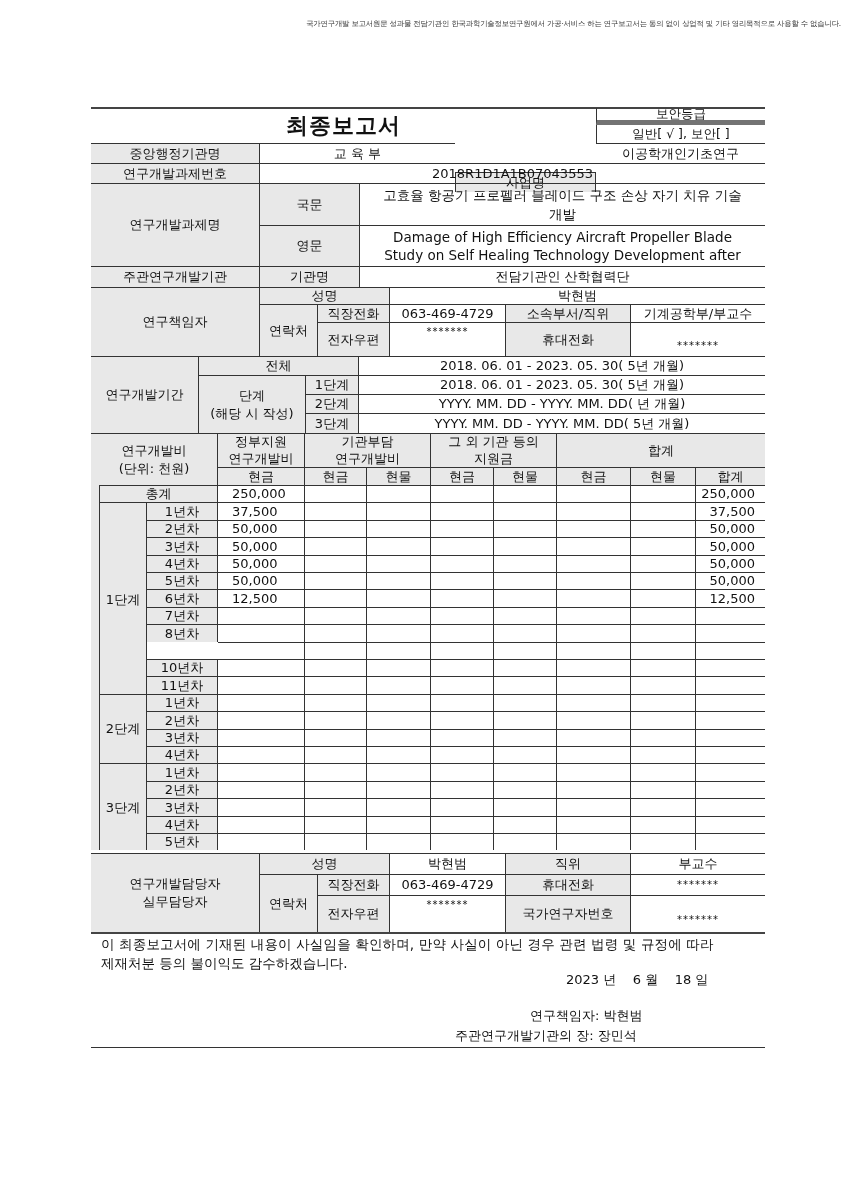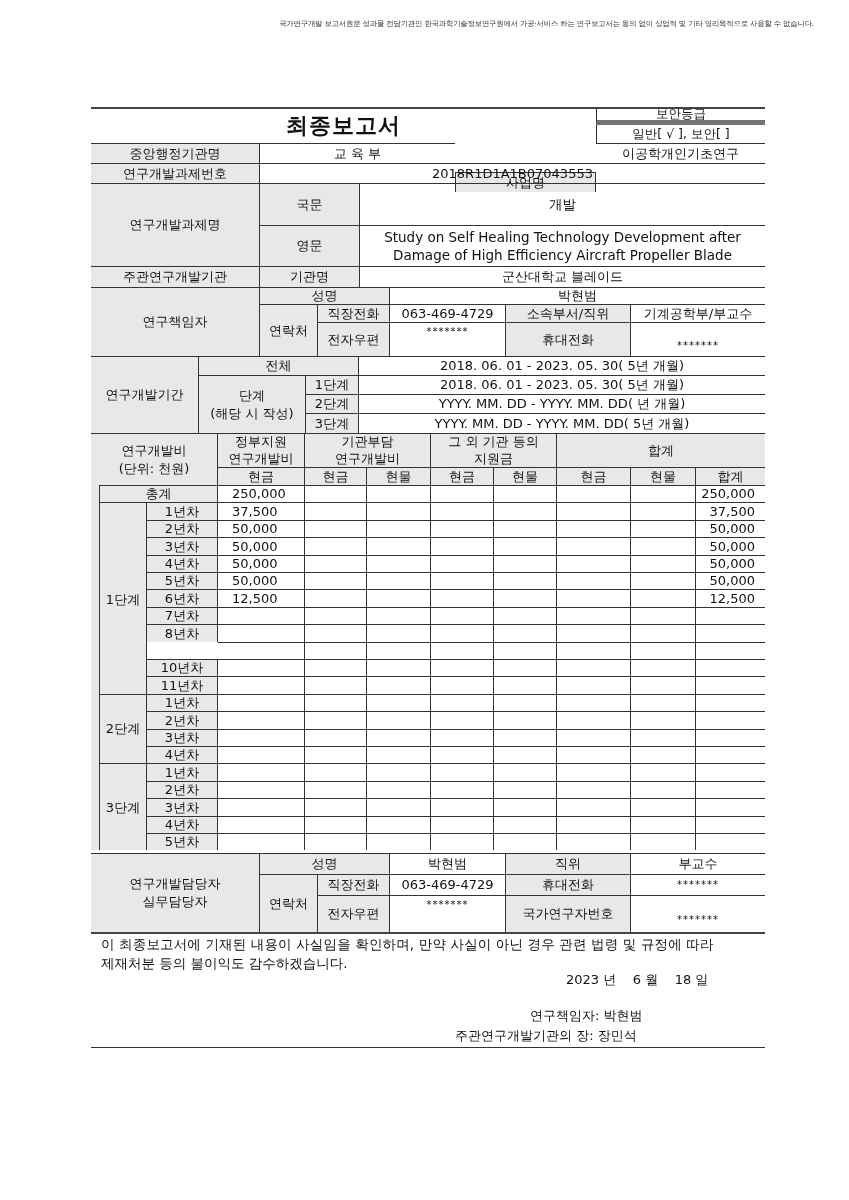--- a/index.html
+++ b/index.html
@@ -1,17 +1,17 @@
 <!DOCTYPE html>
 <html><head>
 <meta charset="utf-8">
 <style>
   html,body{margin:0;padding:0;background:#fff;}
   body{width:849px;height:1200px;position:relative;overflow:hidden;font-family:"DejaVu Sans","Liberation Sans",sans-serif;color:#111;}
-  .notice{position:absolute;top:19px;right:35px;font-size:7.4px;color:#333;white-space:nowrap;letter-spacing:-0.2px;}
+  .notice{position:absolute;top:19px;right:8px;font-size:7.4px;color:#333;white-space:nowrap;letter-spacing:-0.2px;}
   .c{position:absolute;box-sizing:border-box;display:flex;align-items:center;justify-content:center;text-align:center;font-size:13px;line-height:1.35;overflow:hidden;white-space:nowrap;}
   .g{background:#e8e8e8;}
   .bt{border-top:1px solid #333;}
   .bb{border-bottom:5px solid #737373;}
   .bl{border-left:1px solid #333;}
   .br{border-right:1px solid #333;}
   .r{justify-content:flex-end;padding-right:10px;}
   .l{justify-content:flex-start;padding-left:10px;}
   .top{align-items:flex-start;padding-top:2px;}
   .hline{position:absolute;height:0;border-top:1px solid #333;}
@@ -37,31 +37,32 @@
   <div class="c bt" style="left:260px;top:143px;width:195px;height:20px;">교 육 부</div>
   <div class="c g bt bl br" style="left:455px;top:143px;width:141px;height:20px;margin-top:29px;">사업명</div>
   <div class="c bt" style="left:596px;top:143px;width:169px;height:20px;">이공학개인기초연구</div>
 
   <div class="c g bt br" style="left:91px;top:163px;width:169px;height:20px;">연구개발과제번호</div>
   <div class="c bt" style="left:260px;top:163px;width:505px;height:20px;">2018R1D1A1B07043553</div>
 
   <div class="c g bt br" style="left:91px;top:183px;width:169px;height:83px;">연구개발과제명</div>
   <div class="c g bt br" style="left:260px;top:183px;width:100px;height:42px;">국문</div>
   <div class="c bt" style="left:360px;top:183px;width:405px;height:42px;flex-direction:column;font-size:13.5px;">
+    <span>고효율 항공기 프로펠러 블레이드 구조 손상 자기 치유 기술</span>
     <span>개발</span>
   </div>
   <div class="c g bt br" style="left:260px;top:225px;width:100px;height:41px;">영문</div>
   <div class="c bt" style="left:360px;top:225px;width:405px;height:41px;flex-direction:column;font-size:13.5px;">
+    <span>Damage of High Efficiency Aircraft Propeller Blade</span>
     <span>Study on Self Healing Technology Development after</span>
-    <span>Damage of High Efficiency Aircraft Propeller Blade</span>
   </div>
 
   <div class="c g bt br" style="left:91px;top:266px;width:169px;height:21px;">주관연구개발기관</div>
   <div class="c g bt br" style="left:260px;top:266px;width:100px;height:21px;">기관명</div>
-  <div class="c bt" style="left:360px;top:266px;width:405px;height:21px;">군산대학교 블레이드</div>
+  <div class="c bt" style="left:360px;top:266px;width:405px;height:21px;">전담기관인 산학협력단</div>
 
   <div class="c g bt br" style="left:91px;top:287px;width:169px;height:69px;">연구책임자</div>
   <div class="c g bt br" style="left:260px;top:287px;width:130px;height:17px;">성명</div>
   <div class="c bt" style="left:390px;top:287px;width:375px;height:17px;">박현범</div>
 
   <div class="c g bt br" style="left:260px;top:304px;width:58px;height:52px;">연락처</div>
   <div class="c g bt br" style="left:318px;top:304px;width:72px;height:18px;">직장전화</div>
   <div class="c bt br" style="left:390px;top:304px;width:116px;height:18px;">063-469-4729</div>
   <div class="c g bt br" style="left:506px;top:304px;width:125px;height:18px;">소속부서/직위</div>
   <div class="c bt" style="left:631px;top:304px;width:134px;height:18px;">기계공학부/부교수</div>

